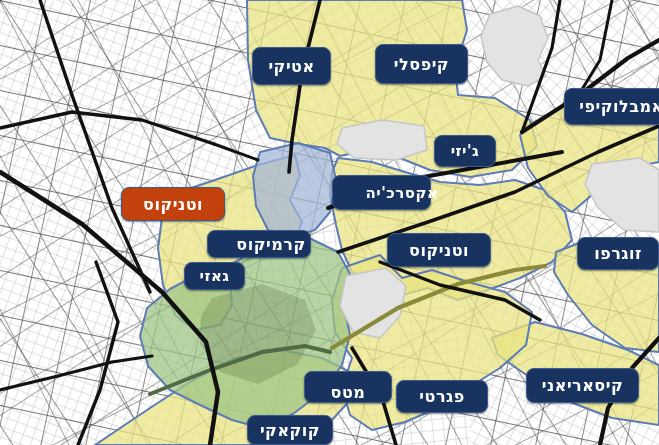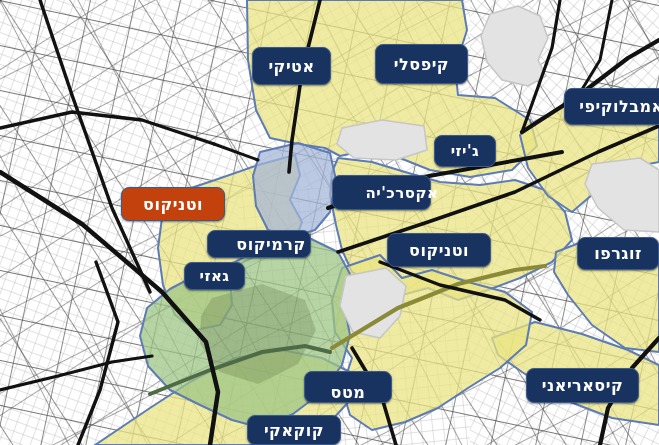--- a/index.html
+++ b/index.html
@@ -132,20 +132,23 @@
       </div>
       <div class="badge" style="left: 387px; top: 233px; width: 104px; height: 34px; background: rgb(24, 51, 95);">
         <span style="font-size: 16px; color: rgb(255, 255, 255);">וטניקוס</span>
       </div>
       <div class="badge" style="left: 577px; top: 237px; width: 82px; height: 33px; background: rgb(24, 51, 95);">
         <span style="font-size: 16px; color: rgb(255, 255, 255);">זוגרפו</span>
       </div>
       <div class="badge" style="left: 304px; top: 371px; width: 88px; height: 32px; background: rgb(24, 51, 95); align-items: flex-end;">
         <span style="font-size: 16px; color: rgb(255, 255, 255);">מטס</span>
       </div>
+      <div class="badge" style="left: 396px; top: 380px; width: 92px; height: 33px; background: rgb(24, 51, 95);">
+        <span style="font-size: 16px; color: rgb(255, 255, 255);">פגרטי</span>
+      </div>
       <div class="badge" style="left: 526px; top: 368px; width: 113px; height: 35px; background: rgb(24, 51, 95); justify-content: center;">
         <span style="font-size: 16px; color: rgb(255, 255, 255);">קיסאריאני</span>
       </div>
-      <div class="badge" style="left: 247px; top: 415px; width: 94px; height: 30px; background: rgb(24, 51, 95);">
+      <div class="badge" style="left: 247px; top: 415px; width: 86px; height: 30px; background: rgb(24, 51, 95);">
         <span style="font-size: 16px; color: rgb(255, 255, 255);">קוקאקי</span>
       </div>
     </div>
 </div>
 
 </body></html>

